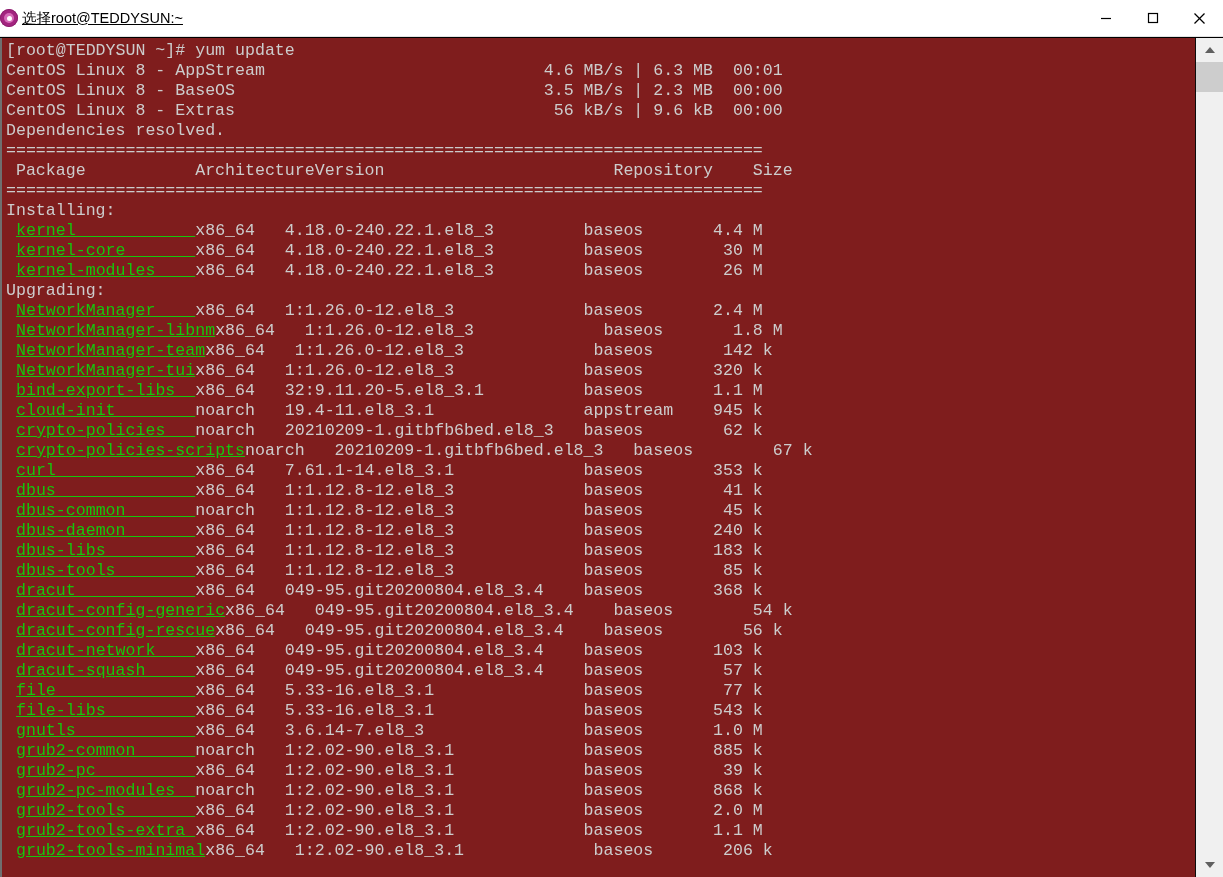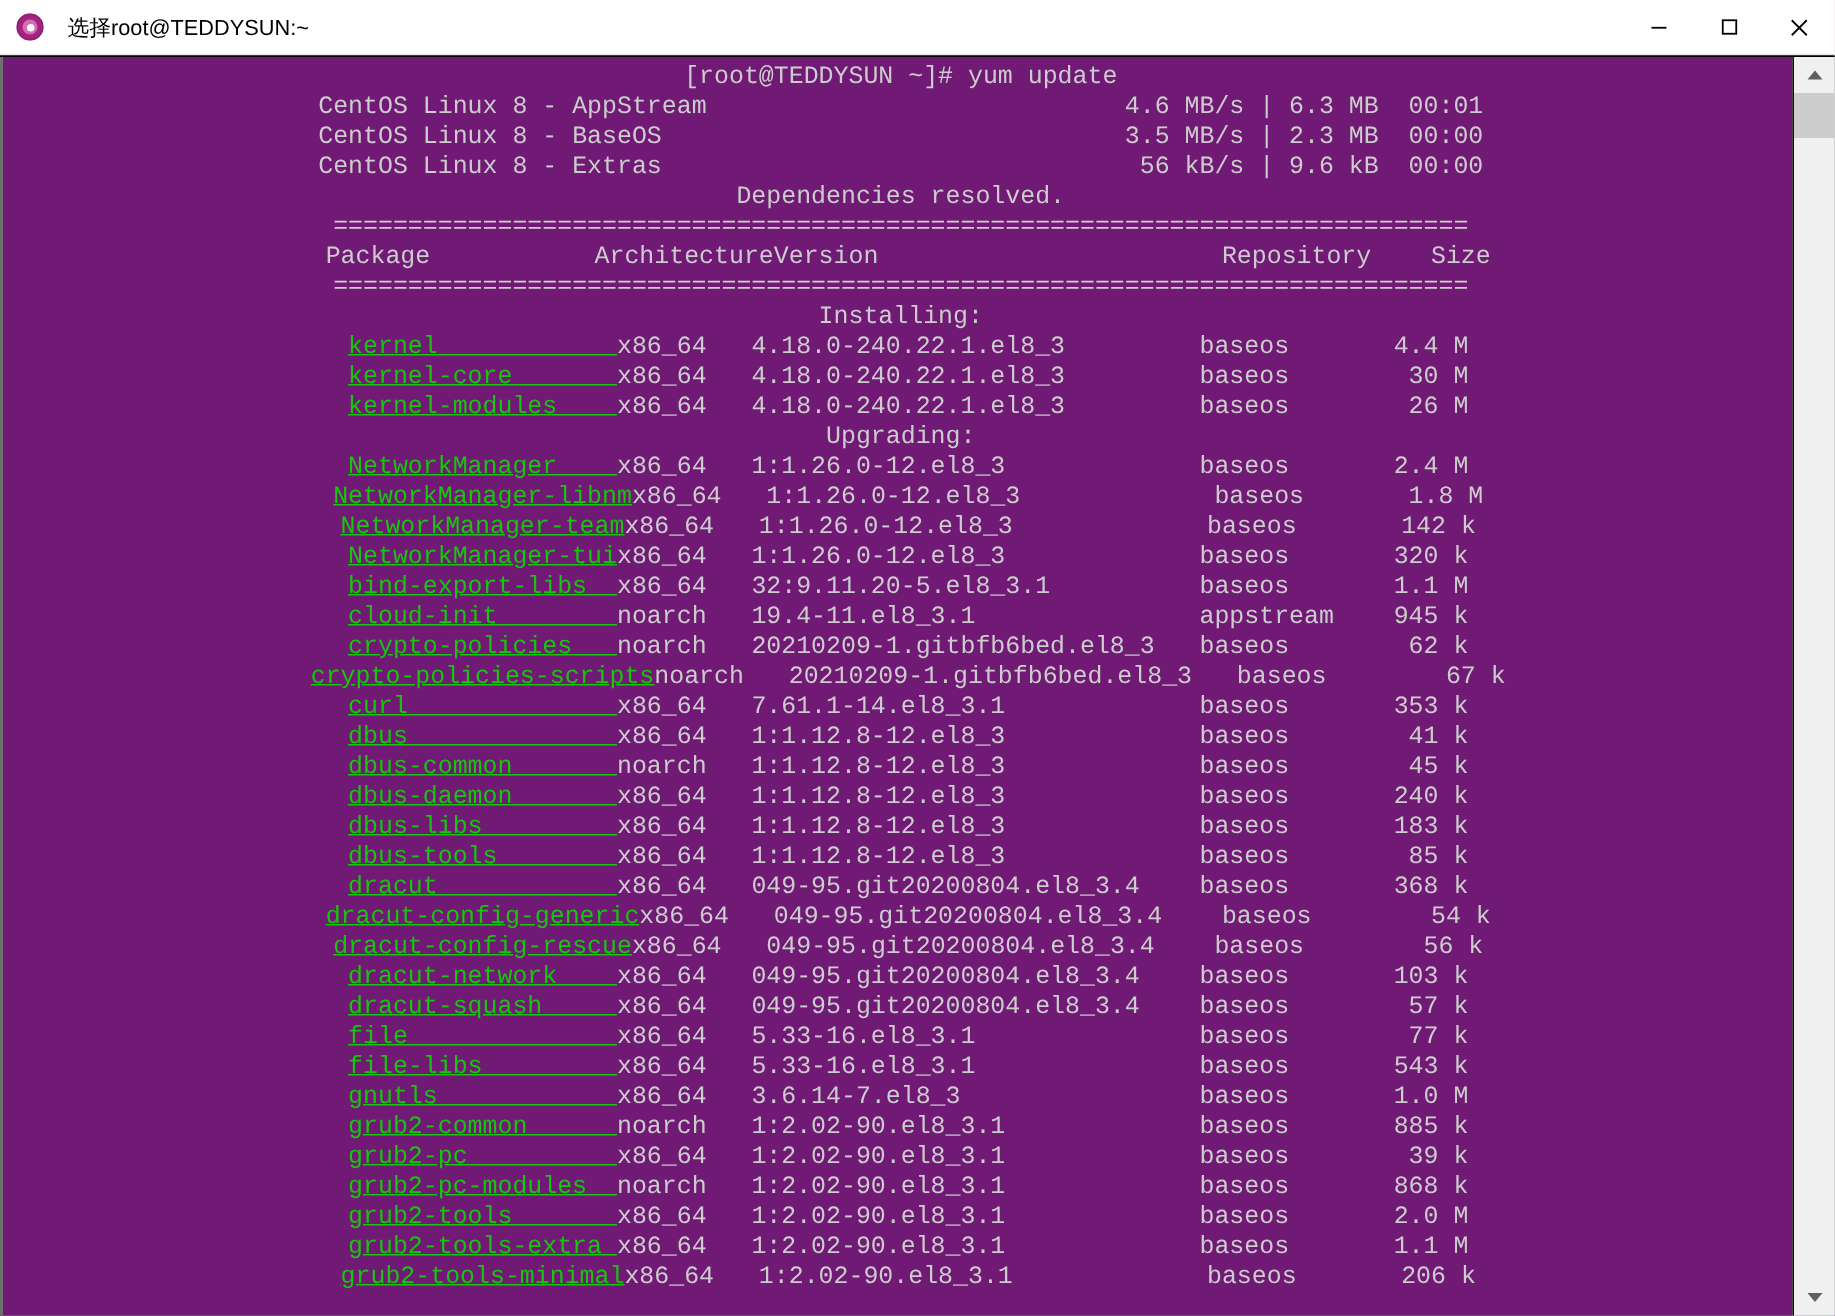--- a/index.html
+++ b/index.html
@@ -32,24 +32,24 @@
     min-height: 36px;
     background: #ffffff;
     display: flex;
     align-items: center;
     border-bottom: 1px solid #e2e2e2;
     position: relative;
   }
   .tb-left {
     display: flex;
     align-items: center;
-    padding-left: 11px;
-    gap: 16px;
+    gap: 4px;
     flex: 1;
     min-width: 0;
+    text-decoration: underline;
   }
   .app-icon {
     width: 18px;
     height: 18px;
     border-radius: 50%;
     background: #a3247f;
     position: relative;
     flex: 0 0 auto;
     box-shadow: inset 0 0 0 1px #8d1f6e;
   }
@@ -97,27 +97,26 @@
   .term-wrap {
     flex: 1;
     display: flex;
     background: #0c0c0c;
     min-height: 0;
     position: relative;
     border-top: 1px solid #000;
   }
   .term {
     flex: 1;
-    background: #701a75;
+    background: #7f1d1d;
     overflow: hidden;
     position: relative;
     padding: 3px 0 0 0;
     border-left: 2px solid #6f6f6f;
     box-sizing: border-box;
-    text-align: center;
   }
   .term-inner {
     font-family: "Liberation Mono", "DejaVu Sans Mono", monospace;
     font-size: 16.6px;
     line-height: 20px;
     color: #cccccc;
     white-space: pre;
     letter-spacing: 0px;
     padding-left: 4px;
   }

